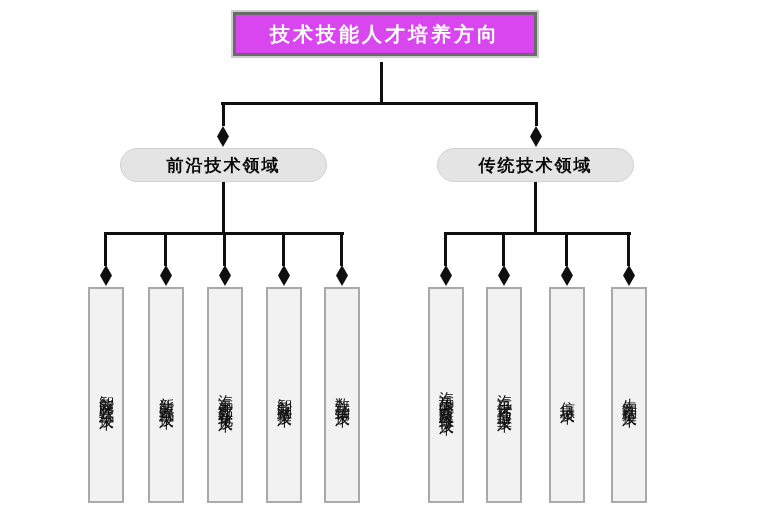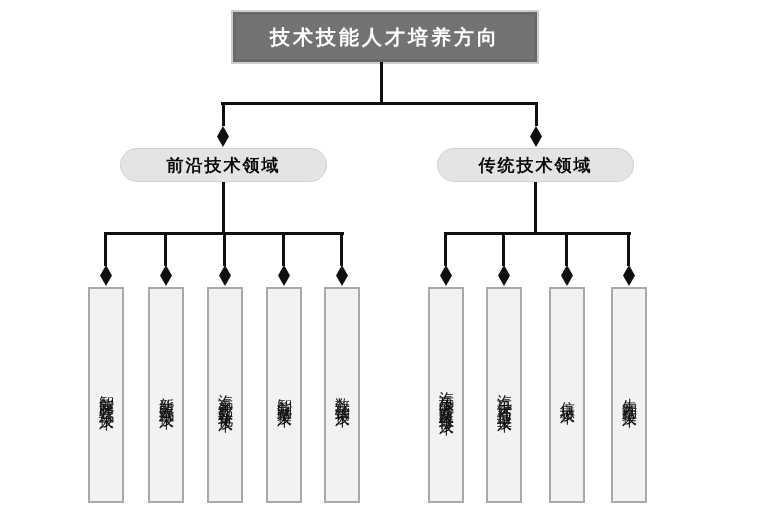--- a/index.html
+++ b/index.html
@@ -7,23 +7,23 @@
     position: relative;
     width: 773px;
     height: 515px;
     background: #ffffff;
     overflow: hidden;
     font-family: "Liberation Sans", sans-serif;
   }
   .root-box {
     position: absolute;
     left: 233px; top: 12px;
-    width: 304px; height: 50px;
+    width: 304px; height: 44px;
     box-sizing: border-box;
-    background: #737373;
+    background: #d946ef;
     border: 3px solid #6a6a6a;
     outline: 2px solid #cdcdcd;
     color: #ffffff;
     font-weight: bold;
     font-size: 20px;
     letter-spacing: 3px;
     display: flex; align-items: center; justify-content: center;
   }
   .pill {
     position: absolute;

